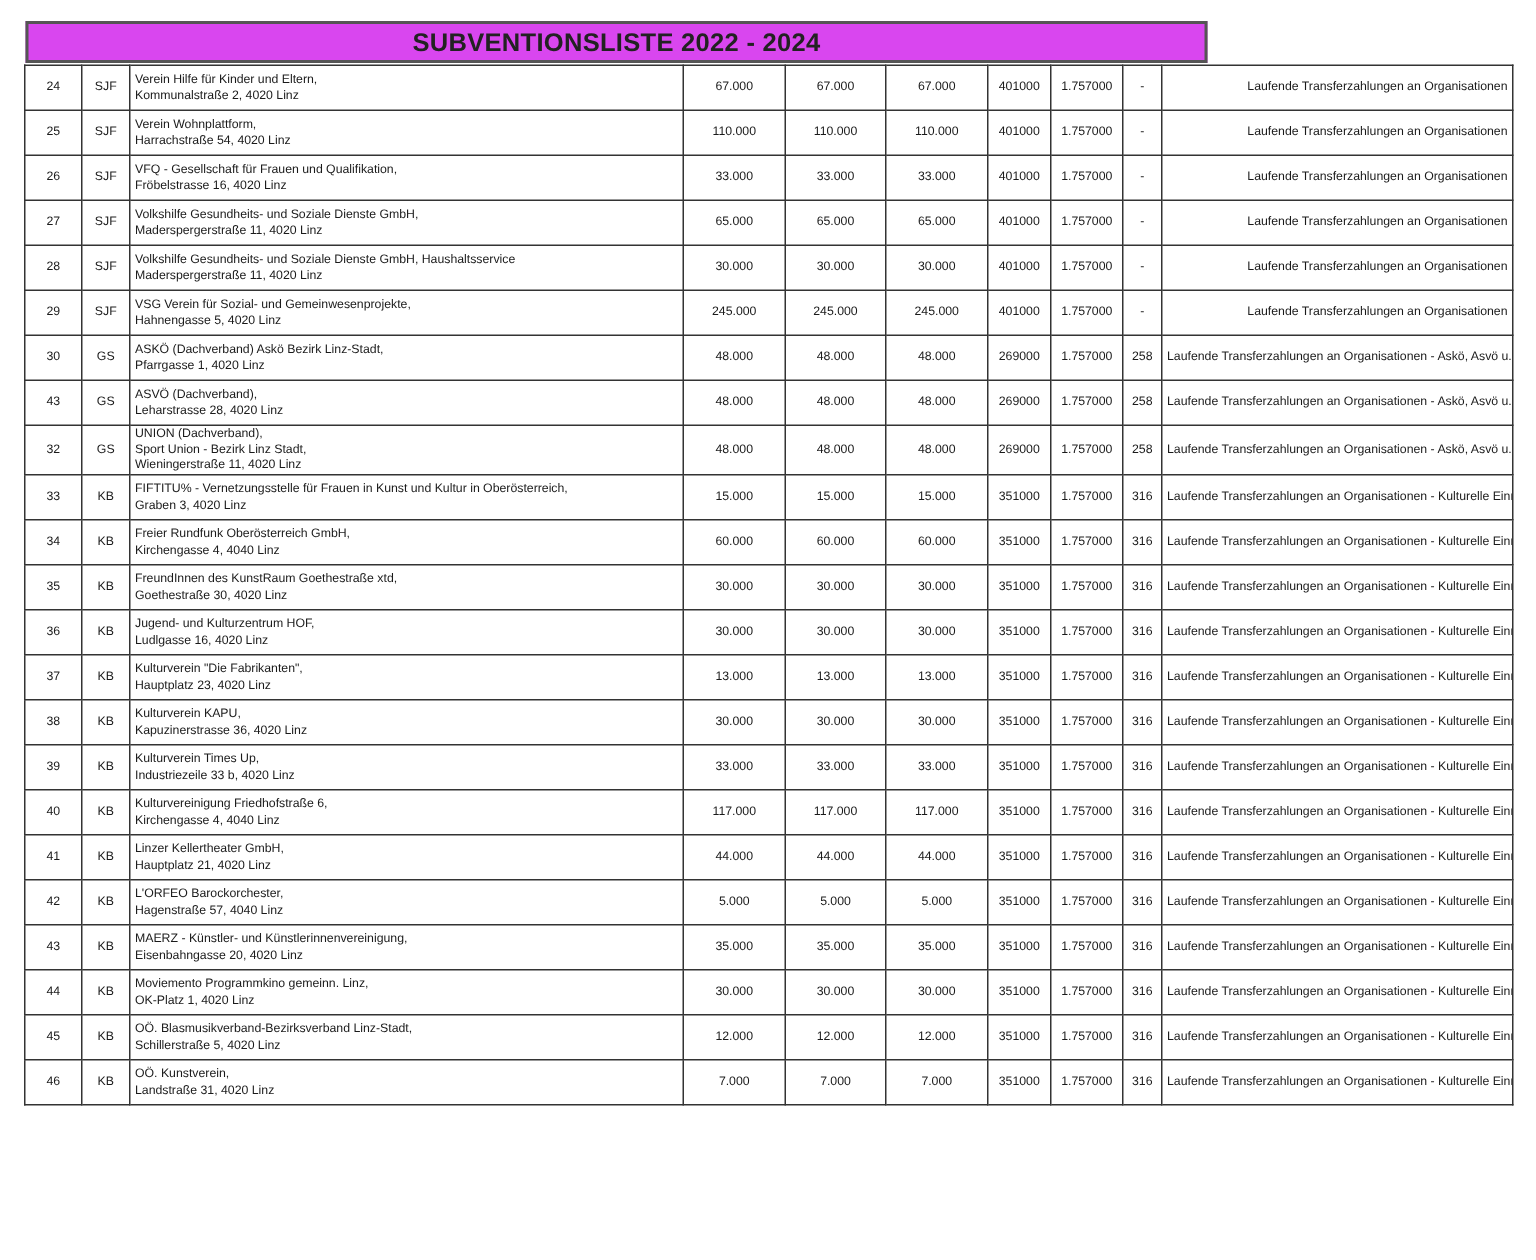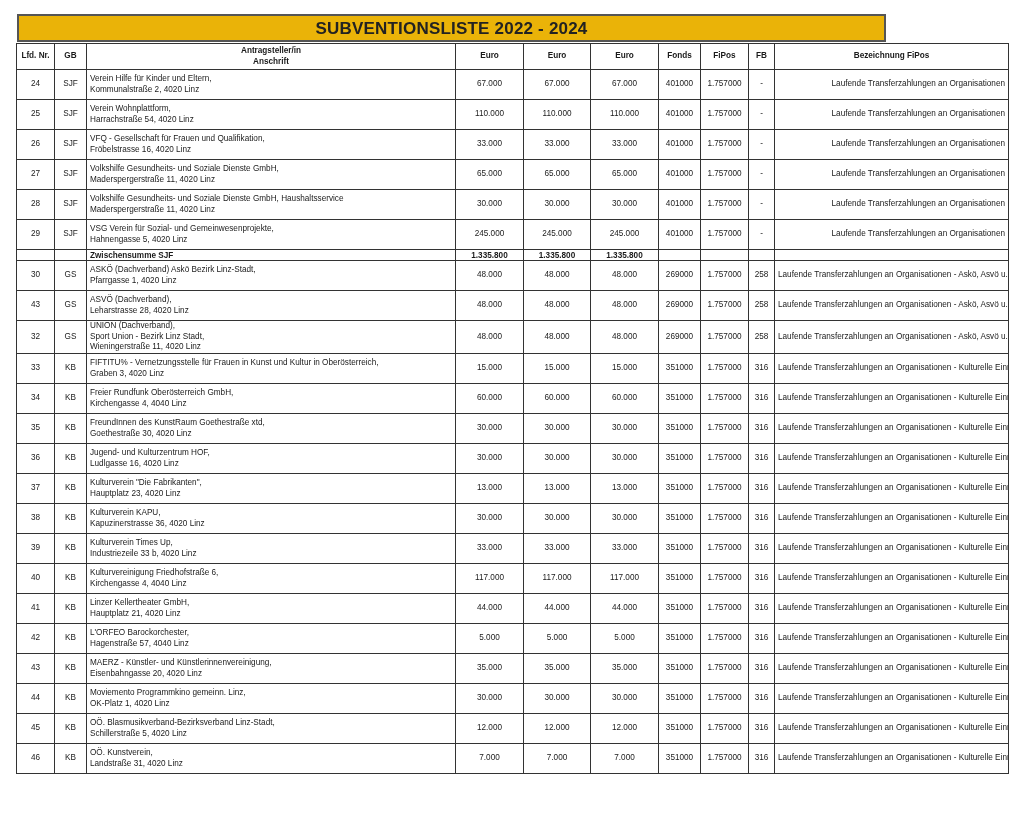--- a/index.html
+++ b/index.html
@@ -1,19 +1,19 @@
 <!DOCTYPE html>
 <html><head>
 <meta charset="utf-8">
 <style>
   html, body { margin:0; padding:0; background:#ffffff; }
   body { width:1024px; height:840px; position:relative; overflow:hidden;
          font-family:"Liberation Sans", sans-serif; color:#1a1a1a; }
-  .title-bar { position:absolute; left:17px; top:14px; width:869px; height:28px;
-               border:2px solid #555; box-sizing:border-box; background:#eab308; }
+  .title-bar { position:absolute; left:17px; top:14px; width:788px; height:28px;
+               border:2px solid #555; box-sizing:border-box; background:#d946ef; }
   .title-bar span { position:absolute; left:0; right:0; top:3px; text-align:center;
                     font-weight:bold; font-size:17px; letter-spacing:0.2px; color:#222; }
   table.grid { position:absolute; left:16px; top:43px; border-collapse:collapse;
                table-layout:fixed; width:992px; }
   table.grid td { border:1px solid #333; padding:0 3px; font-size:8.2px; line-height:10.5px;
                   vertical-align:middle; overflow:hidden; white-space:nowrap; }
   .c { text-align:center; }
   .hdr td { font-weight:bold; font-size:8.2px; text-align:center; }
   .hdr1 td { height:25px; }
   .hdr2 td { height:25px; }
@@ -38,35 +38,20 @@
       <col style="width:369px">
     <col style="width:68px">
       <col style="width:67px">
       <col style="width:68px">
     <col style="width:42px">
       <col style="width:48px">
       <col style="width:26px">
       <col style="width:234px">
   </colgroup>
   <tbody id="tbody">
-    <tr class="hdr hdr2">
-      <td>Lfd. Nr.</td>
-      <td>GB</td>
-      <td>
-        <div>Antragsteller/in</div>
-        <div>Anschrift</div>
-      </td>
-      <td>Euro</td>
-      <td>Euro</td>
-      <td>Euro</td>
-      <td>Fonds</td>
-      <td>FiPos</td>
-      <td>FB</td>
-      <td>Bezeichnung FiPos</td>
-    </tr>
   <tr class="row">
         <td class="c">24</td>
         <td class="c">SJF</td>
         <td class="name">
           <div>Verein Hilfe für Kinder und Eltern,</div>
           <div>Kommunalstraße 2, 4020 Linz</div>
         </td>
         <td class="num">67.000</td>
         <td class="num">67.000</td>
         <td class="num">67.000</td>
@@ -142,32 +127,20 @@
           <div>VSG Verein für Sozial- und Gemeinwesenprojekte,</div>
           <div>Hahnengasse 5, 4020 Linz</div>
         </td>
         <td class="num">245.000</td>
         <td class="num">245.000</td>
         <td class="num">245.000</td>
         <td class="c">401000</td>
         <td class="c">1.757000</td>
         <td class="c">-</td>
         <td class="bez">Laufende Transferzahlungen an Organisationen</td>
-      </tr>
-      <tr class="sub">
-        <td></td>
-        <td></td>
-        <td>Zwischensumme SJF</td>
-        <td class="num">1.335.800</td>
-        <td class="num">1.335.800</td>
-        <td class="num">1.335.800</td>
-        <td></td>
-        <td></td>
-        <td></td>
-        <td></td>
       </tr>
       <tr class="row">
         <td class="c">30</td>
         <td class="c">GS</td>
         <td class="name">
           <div>ASKÖ (Dachverband) Askö Bezirk Linz-Stadt,</div>
           <div>Pfarrgasse 1, 4020 Linz</div>
         </td>
         <td class="num">48.000</td>
         <td class="num">48.000</td>

